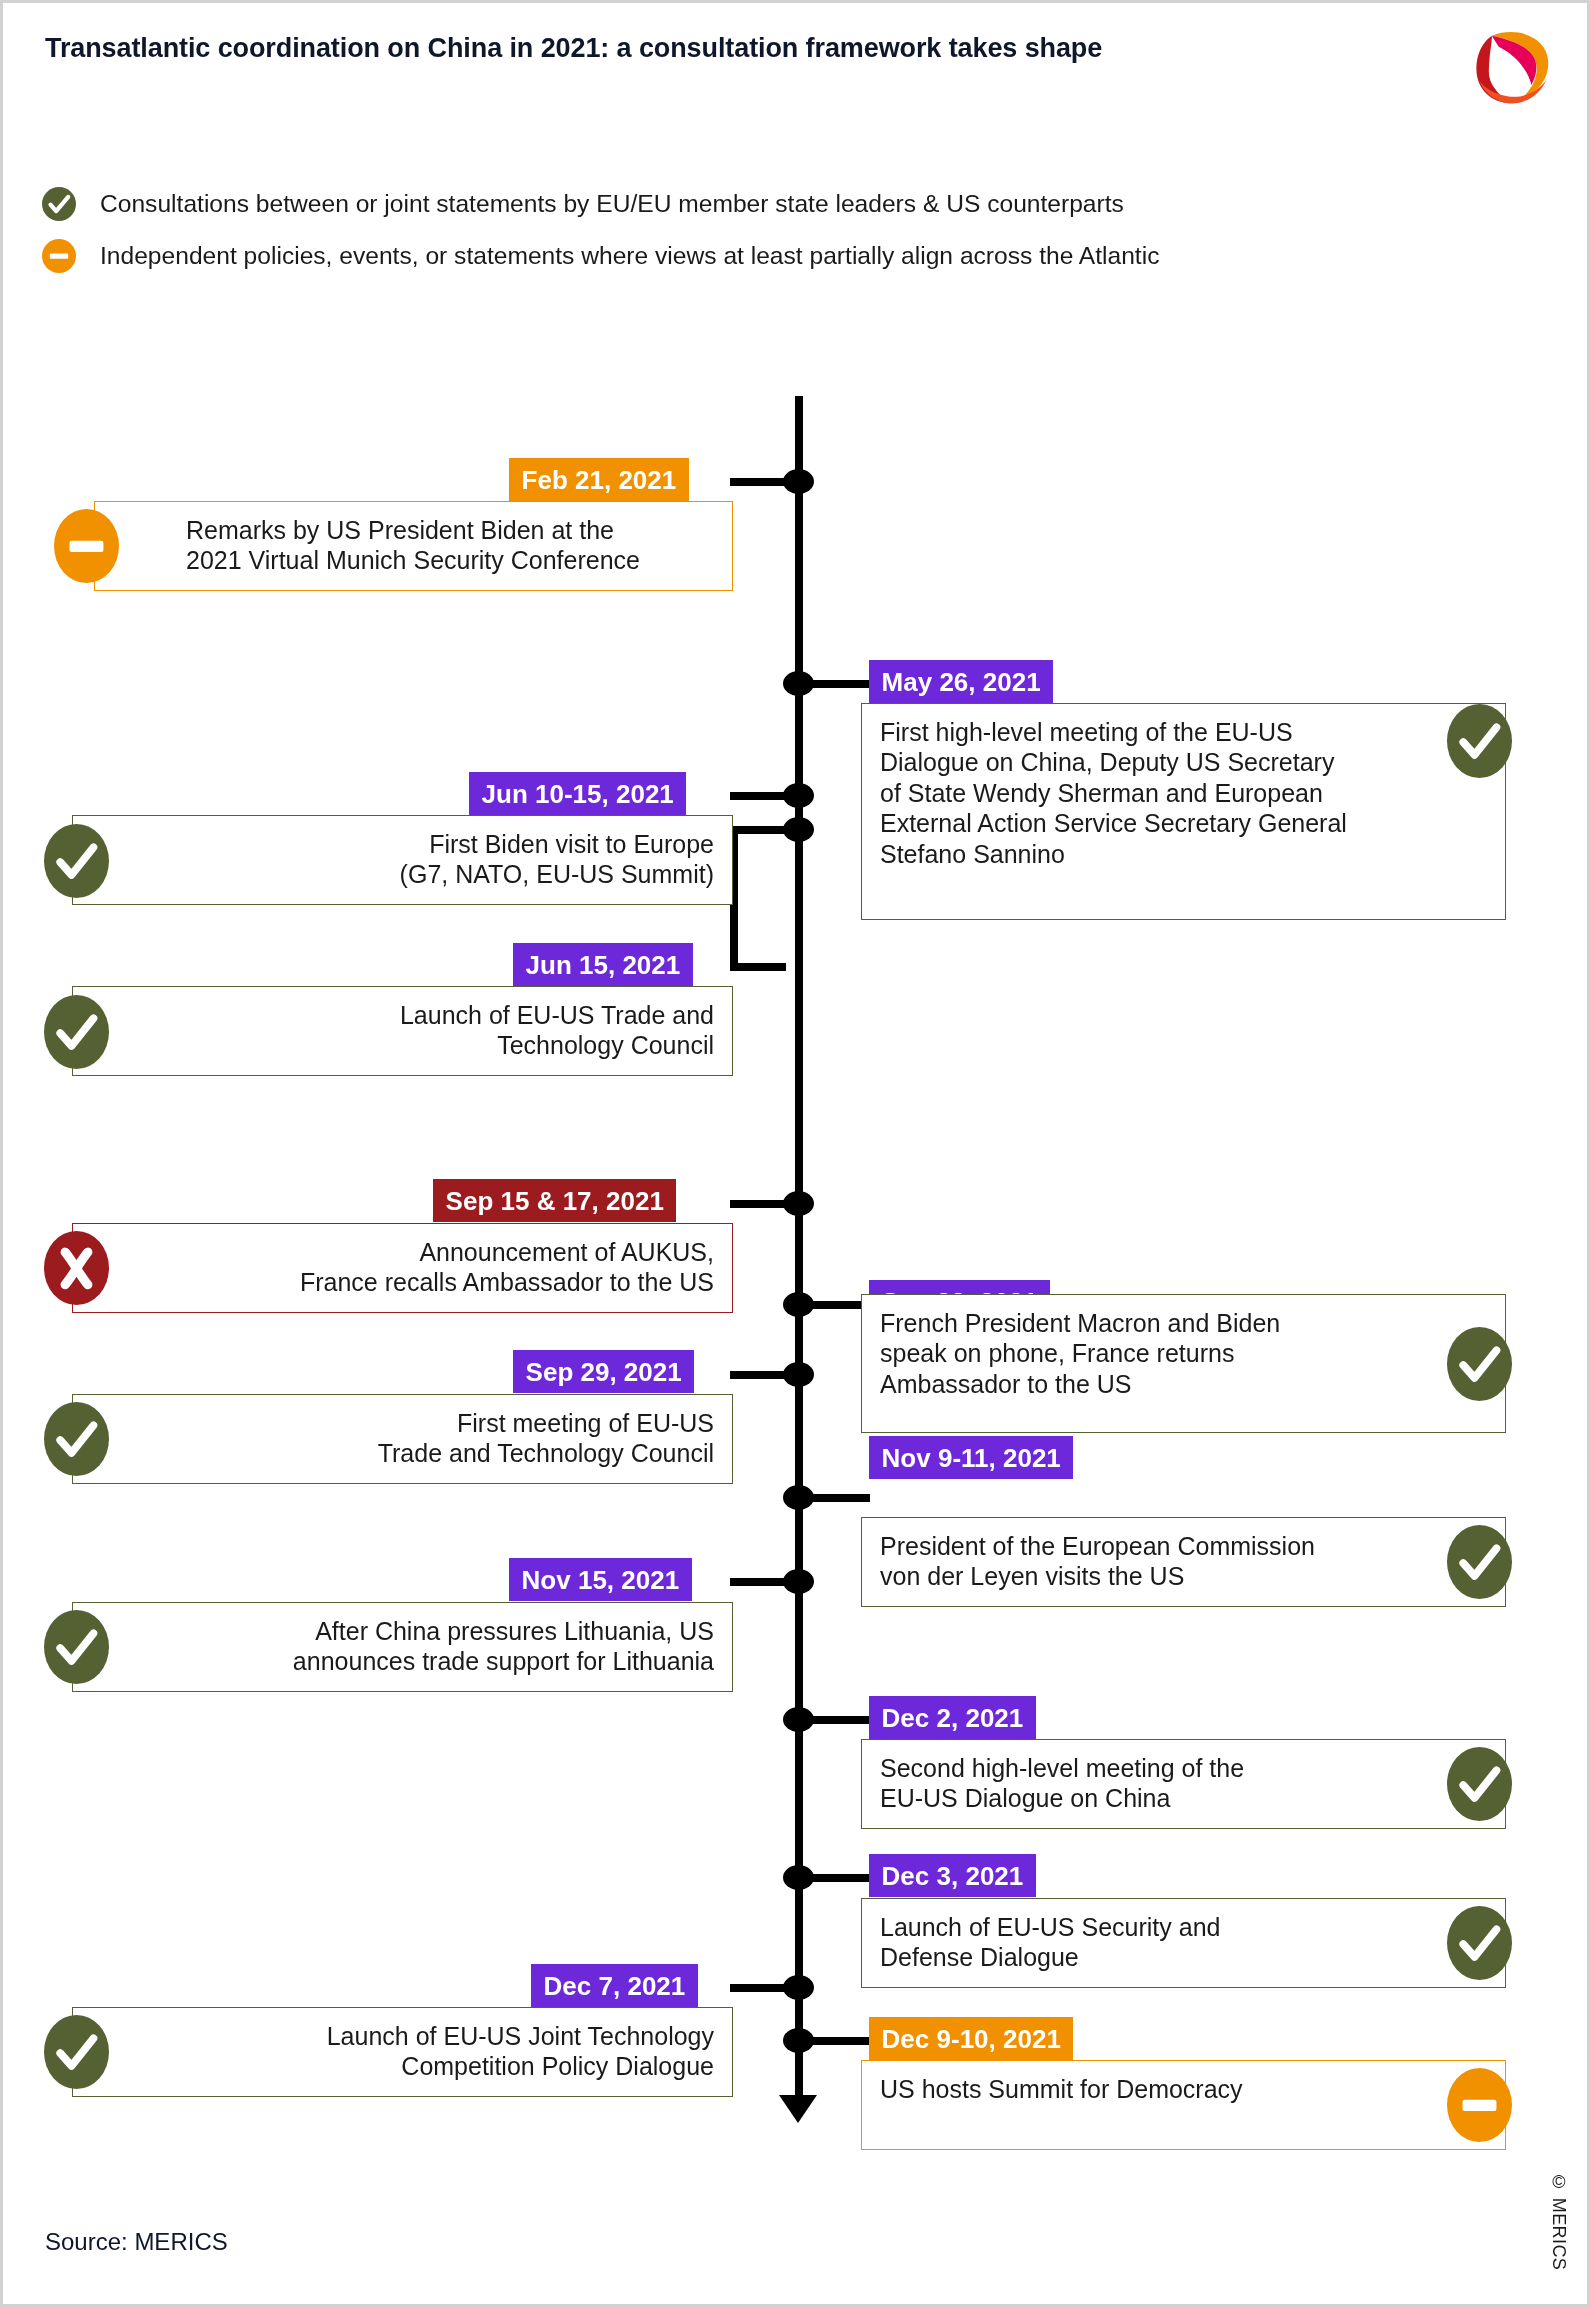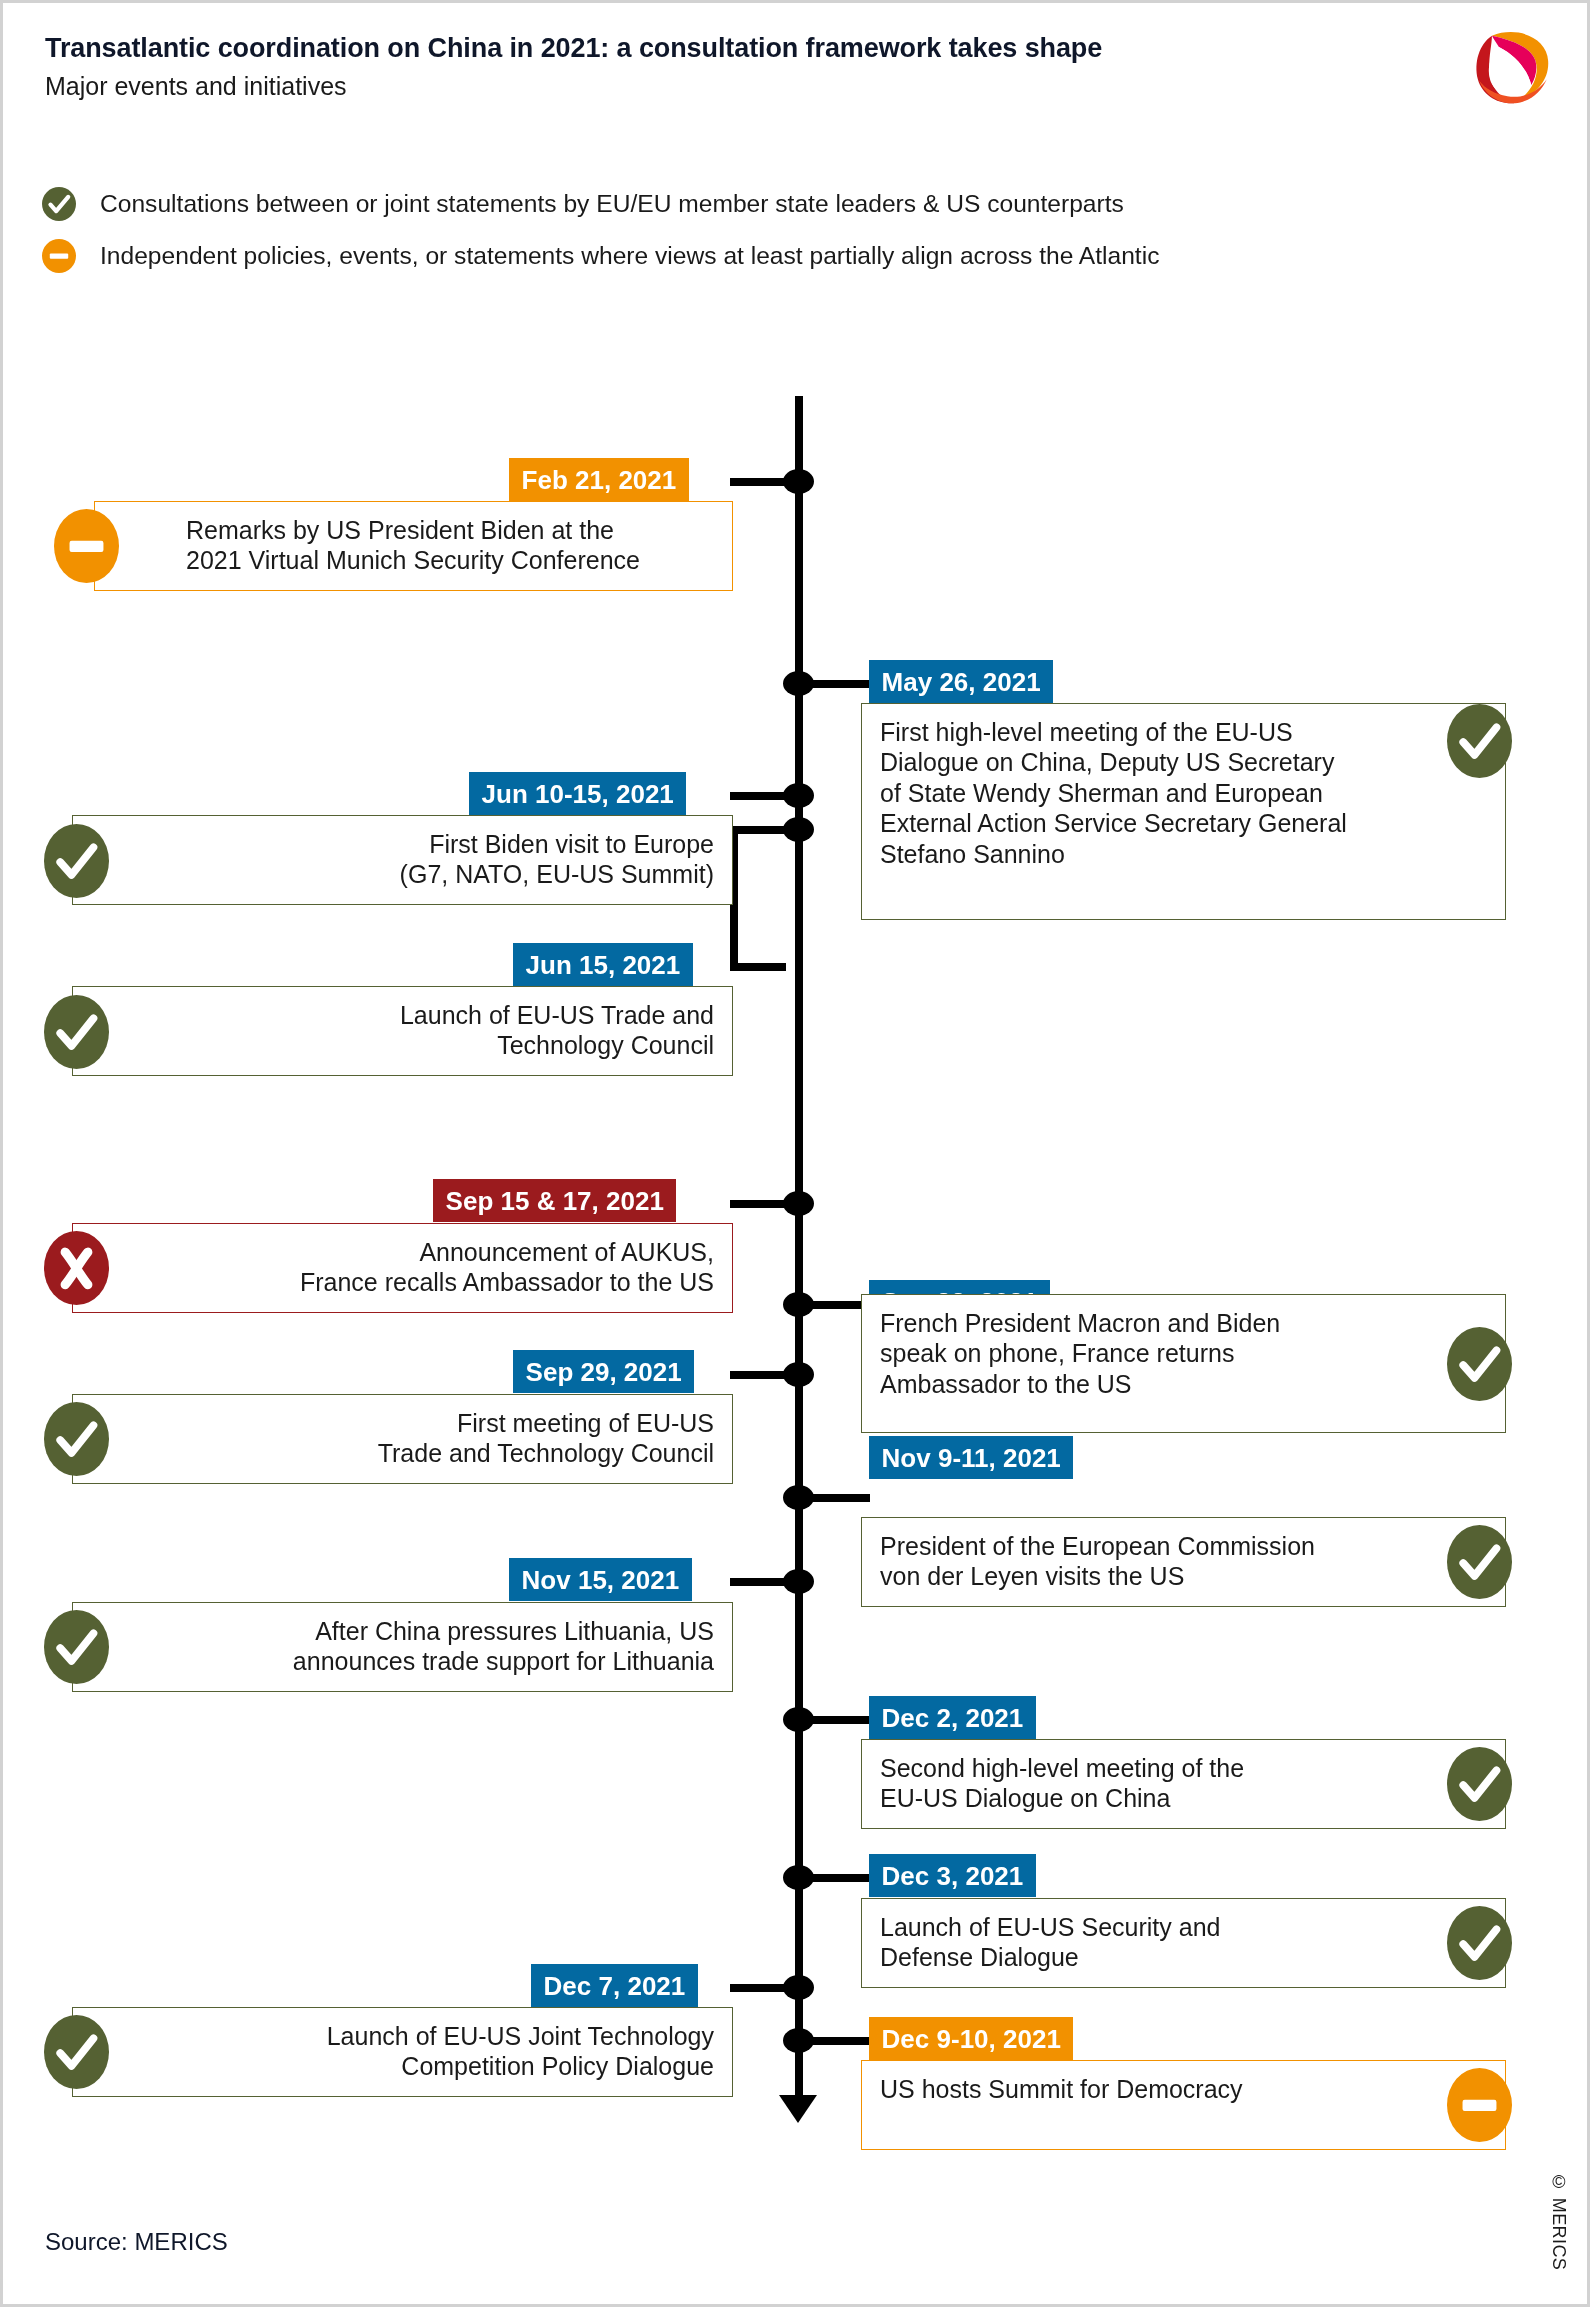--- a/index.html
+++ b/index.html
@@ -77,21 +77,21 @@
   .event { position: absolute; }
 
   .datetag {
     position: absolute;
     height: 43px;
     padding: 0 12.6px;
     display: flex; align-items: center;
     color: #ffffff; font-size: 26px; font-weight: bold;
     white-space: nowrap; line-height: 1;
   }
-  .g-bg { background: #0369a1; }
+  .g-bg { background: #6d28d9; }
   .o-bg { background: #f29100; }
   .r-bg { background: #9b1b1e; }
 
   .card {
     position: absolute;
     background: #ffffff;
     border: 1.4px solid #556133;
   }
   .card.o-bd { border-color: #f29100; }
   .card.r-bd { border-color: #9b1b1e; }
@@ -122,21 +122,20 @@
     letter-spacing: 0.4px;
   }
 </style>
 </head>
 <body>
 
 <div class="page">
 
   <div class="header">
     <div class="title">Transatlantic coordination on China in 2021: a consultation framework takes shape</div>
-    <div class="subtitle">Major events and initiatives</div>
   </div>
 
   <div class="logo">
     <svg viewBox="0 0 128 128" width="90" height="90" aria-hidden="true">
       <path d="M34 18 C70 4 112 20 114 54 C116 84 92 104 70 112 C92 96 102 74 96 54 C90 34 62 24 34 18 Z" fill="#f29100"></path>
       <path d="M34 18 C16 30 8 56 14 80 C20 102 42 116 66 114 C44 106 30 88 30 66 C30 44 34 30 34 18 Z" fill="#c4161c"></path>
       <path d="M34 18 C62 24 90 34 96 54 C99 66 96 78 90 88 C84 66 68 46 44 34 C40 28 36 22 34 18 Z" fill="#e6005a"></path>
       <path d="M16 82 C26 106 52 120 78 112 C94 107 106 94 112 80 C100 98 78 108 56 104 C38 101 24 93 16 82 Z" fill="#ef5022"></path>
       <path d="M44 34 C68 46 84 66 90 88 C80 100 62 106 48 100 C34 94 28 78 30 62 C32 48 38 40 44 34 Z" fill="#ffffff"></path>
     </svg>

